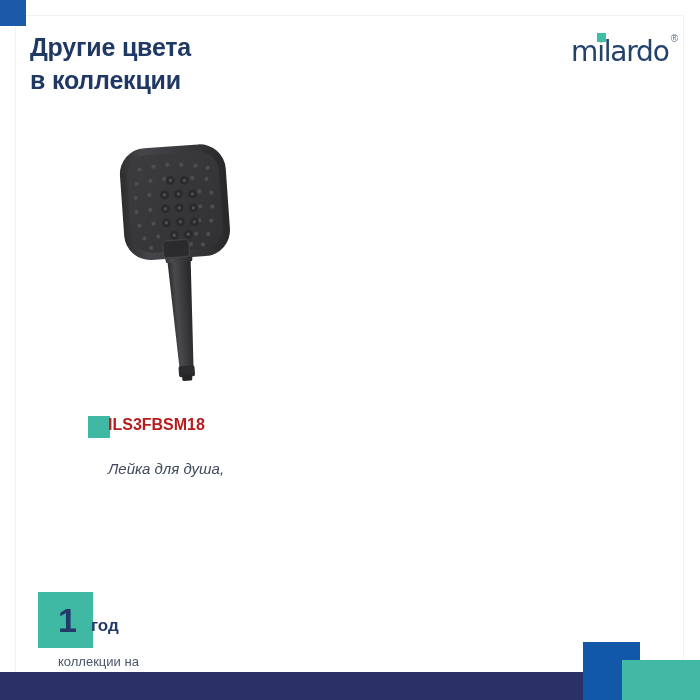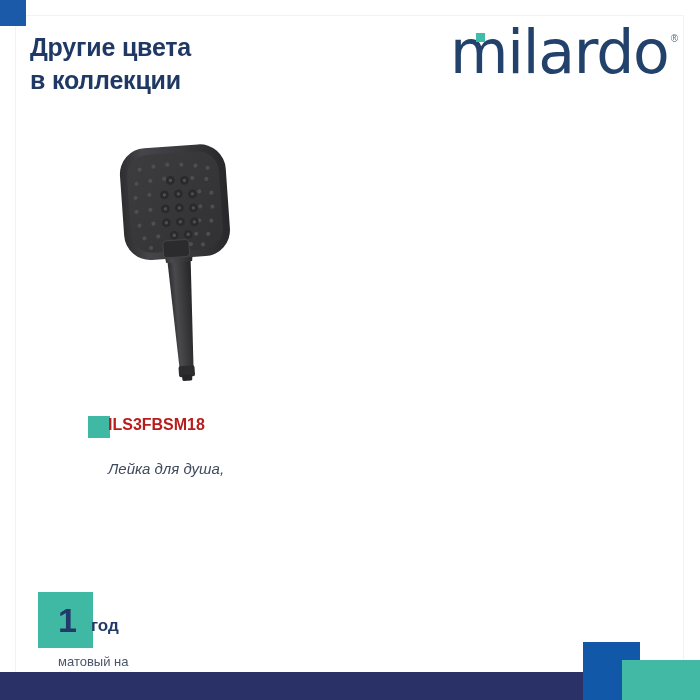--- a/index.html
+++ b/index.html
@@ -55,21 +55,21 @@
   .logo {
     position: absolute;
     right: 22px;
     top: 30px;
     height: 48px;
     display: flex;
     align-items: flex-start;
   }
   .logo-wordmark {
     position: relative;
-    font-size: 60px;
+    font-size: 28px;
     line-height: 44px;
     font-weight: normal;
     color: #22416b;
     letter-spacing: -1.2px;
     font-family: "DejaVu Sans", sans-serif;
   }
   .logo-dot {
     position: absolute;
     left: 26px;
     top: 3px;
@@ -328,21 +328,21 @@
     </div>
   </div>
 
   <div class="warranty">
     <div class="warranty-square"></div>
     <div class="warranty-row">
       <span class="warranty-num">1</span>
       <span class="warranty-unit">год</span>
     </div>
     <div class="warranty-caption">
-      <div>матовый на</div>
+      <div>коллекции на</div>
       <div>аксессуары</div>
     </div>
   </div>
 
   <div class="deco-navy"></div>
   <div class="deco-blue"></div>
   <div class="deco-teal"></div>
 
 </div>
 

